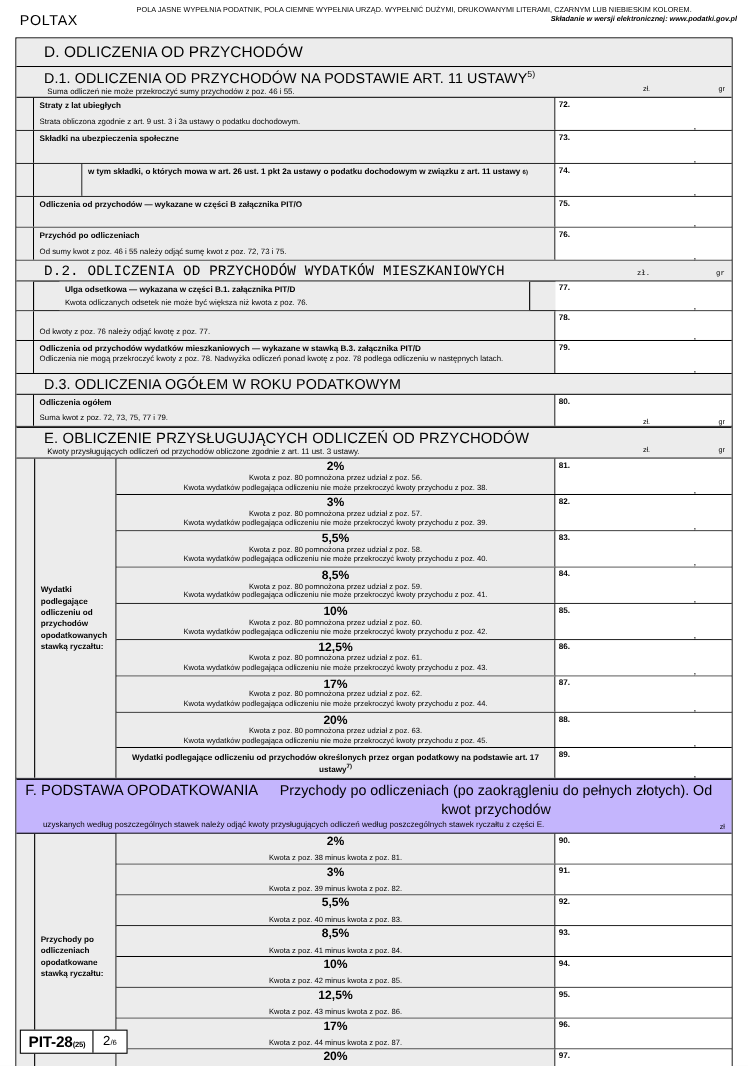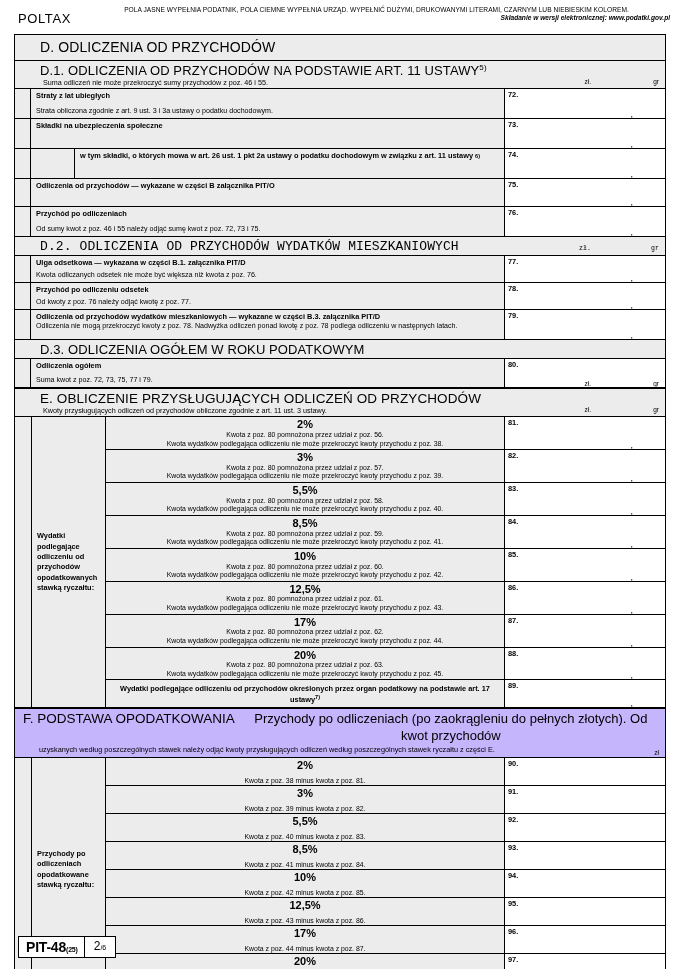--- a/index.html
+++ b/index.html
@@ -241,48 +241,47 @@
   <div class="sec-bar">
     <div class="sec-title" style="font-size:13px;position:relative;font-family:Liberation Mono, monospace;">
       <span>D.2. ODLICZENIA OD PRZYCHODÓW WYDATKÓW MIESZKANIOWYCH</span>
       <span class="units" style="top:6px;">
         <span class="unit-zl">zł.</span>
         <span class="unit-gr">gr</span>
       </span>
     </div>
   </div>
 
-  <div class="row" style="min-height:27px;">
+  <div class="row" style="min-height:27px;gap:23px;">
     <div class="lgut"></div>
     <div class="label-cell">
       <div class="lbl-b">Ulga odsetkowa — wykazana w części B.1. załącznika PIT/D</div>
       <div class="lbl-n lbl-bottom">Kwota odliczanych odsetek nie może być większa niż kwota z poz. 76.</div>
     </div>
     <div class="amt-cell">
       <span class="amt-num">77.</span>
       <span class="amt-comma">,</span>
     </div>
   </div>
 
   <div class="row" style="min-height:27px;">
     <div class="lgut"></div>
     <div class="label-cell">
-      <div class="lbl-b">Przychód po odliczeniu odsetek</div>
       <div class="lbl-n lbl-bottom">Od kwoty z poz. 76 należy odjąć kwotę z poz. 77.</div>
     </div>
     <div class="amt-cell">
       <span class="amt-num">78.</span>
       <span class="amt-comma">,</span>
     </div>
   </div>
 
   <div class="row" style="min-height:30px;border-bottom:1.6px solid #000;">
     <div class="lgut"></div>
     <div class="label-cell">
-      <div class="lbl-b">Odliczenia od przychodów wydatków mieszkaniowych — wykazane w części B.3. załącznika PIT/D</div>
+      <div class="lbl-b">Odliczenia od przychodów wydatków mieszkaniowych — wykazane w stawką B.3. załącznika PIT/D</div>
       <div class="lbl-n">Odliczenia nie mogą przekroczyć kwoty z poz. 78. Nadwyżka odliczeń ponad kwotę z poz. 78 podlega odliczeniu w następnych latach.</div>
     </div>
     <div class="amt-cell">
       <span class="amt-num">79.</span>
       <span class="amt-comma">,</span>
     </div>
   </div>
 
   <div class="sec-bar">
     <div class="sec-title" style="font-size:13px;">D.3. ODLICZENIA OGÓŁEM W ROKU PODATKOWYM</div>
@@ -521,15 +520,15 @@
           <span class="amt-num">97.</span>
         </div>
       </div>
 
     </div>
   </div>
 
 </div>
 
 <div class="footer">
-  <div class="footer-left"><span>PIT-48</span><span class="ver">(25)</span></div>
+  <div class="footer-left"><span>PIT-28</span><span class="ver">(25)</span></div>
   <div class="footer-right"><span>2</span><span class="den">/6</span></div>
 </div>
 
 </body></html>

